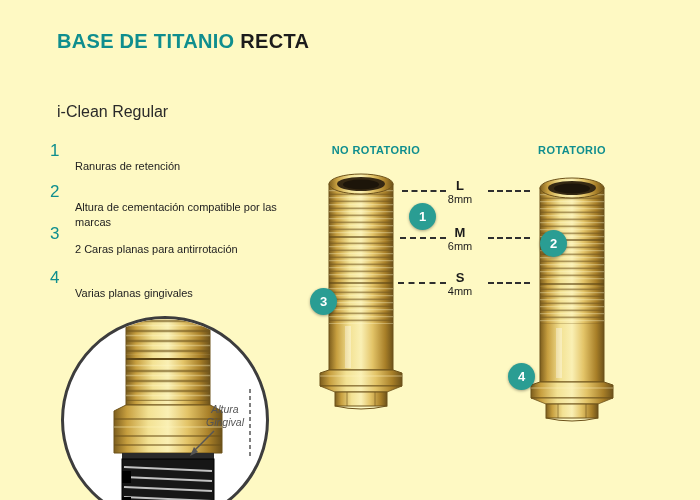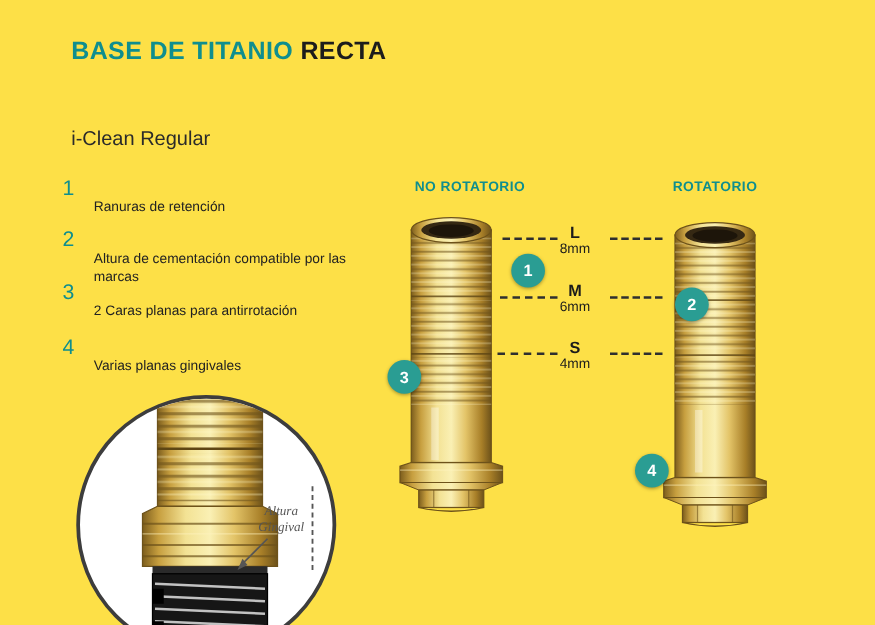--- a/index.html
+++ b/index.html
@@ -1,18 +1,18 @@
 <!DOCTYPE html>
 <html style="--accent: #0f8e8e; --badge: #2a9d93; --text-dark: #222222; --gold: #e3c468;"><head>
 <meta charset="utf-8">
 <style>
   *{margin:0;padding:0;box-sizing:border-box}
   html,body{background:#ffffff}
   body{font-family:"Liberation Sans",sans-serif}
-  .canvas{position:relative;width:700px;height:500px;background:#fde047;overflow:hidden}
+  .canvas{position:relative;width:700px;height:500px;background:#fef9c3;overflow:hidden}
 
   .title{position:absolute;left:57px;top:30px;font-size:20px;font-weight:bold;
          color:var(--accent,#0f8e8e);letter-spacing:.3px}
   .title .title-accent{color:#1c1c1c}
   .compat{position:absolute;left:57px;top:73px;font-size:14px;color:#222}
   .compat b{color:var(--accent,#0f8e8e)}
   .productline{position:absolute;left:57px;top:103px;font-size:16px;color:#2a2a2a}
 
   .features{position:absolute;left:50px;top:142px;width:250px;height:160px;list-style:none}
   .features li{position:absolute;left:0;display:flex;gap:9px}
@@ -32,21 +32,21 @@
   .badge{position:absolute;width:27px;height:27px;border-radius:50%;
          background:var(--badge,#2a9d93);color:#fff;display:flex;align-items:center;
          justify-content:center;font-size:13px;font-weight:bold;
          box-shadow:0 1px 3px rgba(0,0,0,.35);z-index:5}
 
   .detail-circle{position:absolute;left:61px;top:316px;width:208px;height:208px;
                  border:3px solid #3d3d3d;border-radius:50%;background:#fff;overflow:hidden;z-index:4}
   .detail-circle svg{position:absolute;left:0;top:0}
   .detail-label{position:absolute;left:130px;top:84px;width:62px;font-size:10.5px;
                 font-style:italic;color:#555;text-align:center;line-height:1.25;
-                font-family:Liberation Serif, serif}
+                font-family:Liberation Sans, sans-serif}
 </style>
 </head>
 <body>
 
 <div class="canvas">
 
   <h1 class="title">
     <span>BASE DE TITANIO</span>
     <span class="title-accent">RECTA</span>
   </h1>

